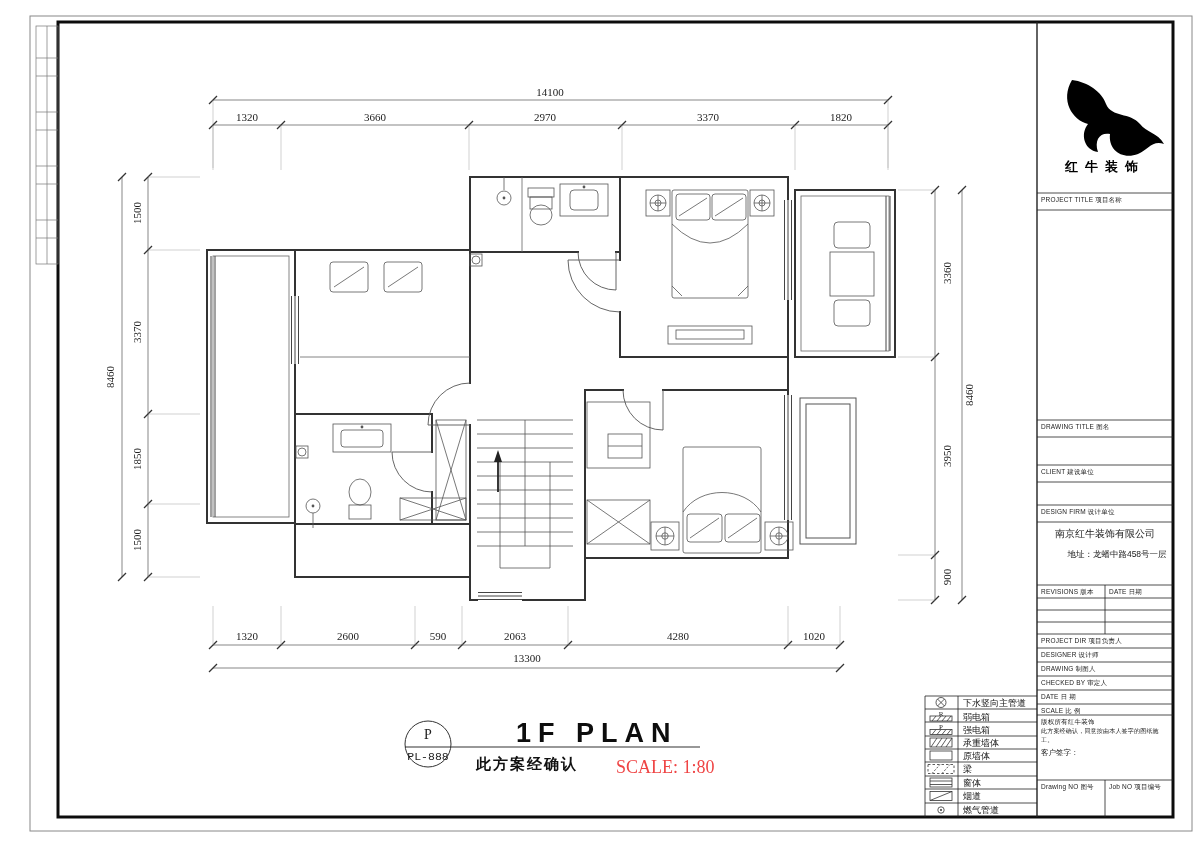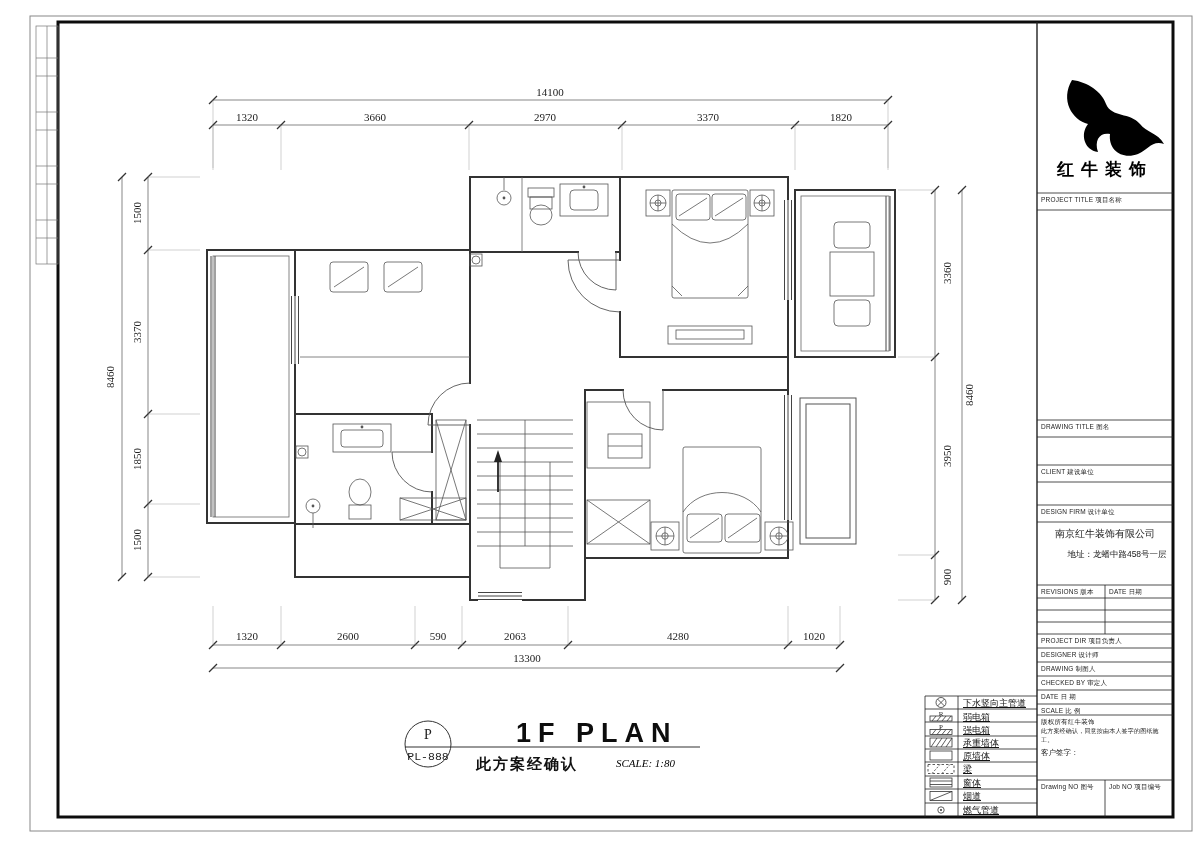--- a/index.html
+++ b/index.html
@@ -3,26 +3,26 @@
 <meta charset="utf-8">
 <style>
   html,body{margin:0;padding:0;background:#fff;}
   .sheet{position:relative;width:1200px;height:844px;background:#fff;overflow:hidden;
          font-family:"Liberation Sans",sans-serif;color:#1a1a1a;}
   svg.lines{position:absolute;left:0;top:0;}
   .txt{position:absolute;white-space:nowrap;}
   .dim{font-family:"Liberation Serif",serif;font-size:11px;color:#222;text-align:center;}
   .vdim{transform:rotate(-90deg);transform-origin:center center;}
   .tb-label{font-size:6.5px;color:#222;letter-spacing:.2px;}
-  .legend-label{font-size:9px;color:#111;text-decoration:underline;}
-  .brand{font-size:17px;letter-spacing:7px;font-weight:600;color:#000;
+  .legend-label{font-size:9px;color:#111;}
+  .brand{font-size:13px;letter-spacing:7px;font-weight:600;color:#000;
          font-family:Liberation Sans, sans-serif;}
   .plan-title-en{font-size:27px;font-weight:700;letter-spacing:7px;color:#0d0d0d;}
   .plan-title-cn{font-size:15px;font-weight:600;letter-spacing:2px;color:#111;}
-  .plan-scale{font-size:11px;font-style:italic;color:#000000;font-family:"Liberation Serif",serif;}
+  .plan-scale{font-size:18px;color:#ef4444;font-family:"Liberation Serif",serif;}
   .stamp-p{font-size:14px;text-align:center;color:#222;font-family:"Liberation Serif",serif;}
   .stamp-no{font-size:11.5px;text-align:center;color:#222;font-family:Liberation Mono, monospace;}
   .center{text-align:center;}
   .wrap{white-space:normal;}
 </style>
 </head>
 <body>
 
 <div class="sheet">
 

